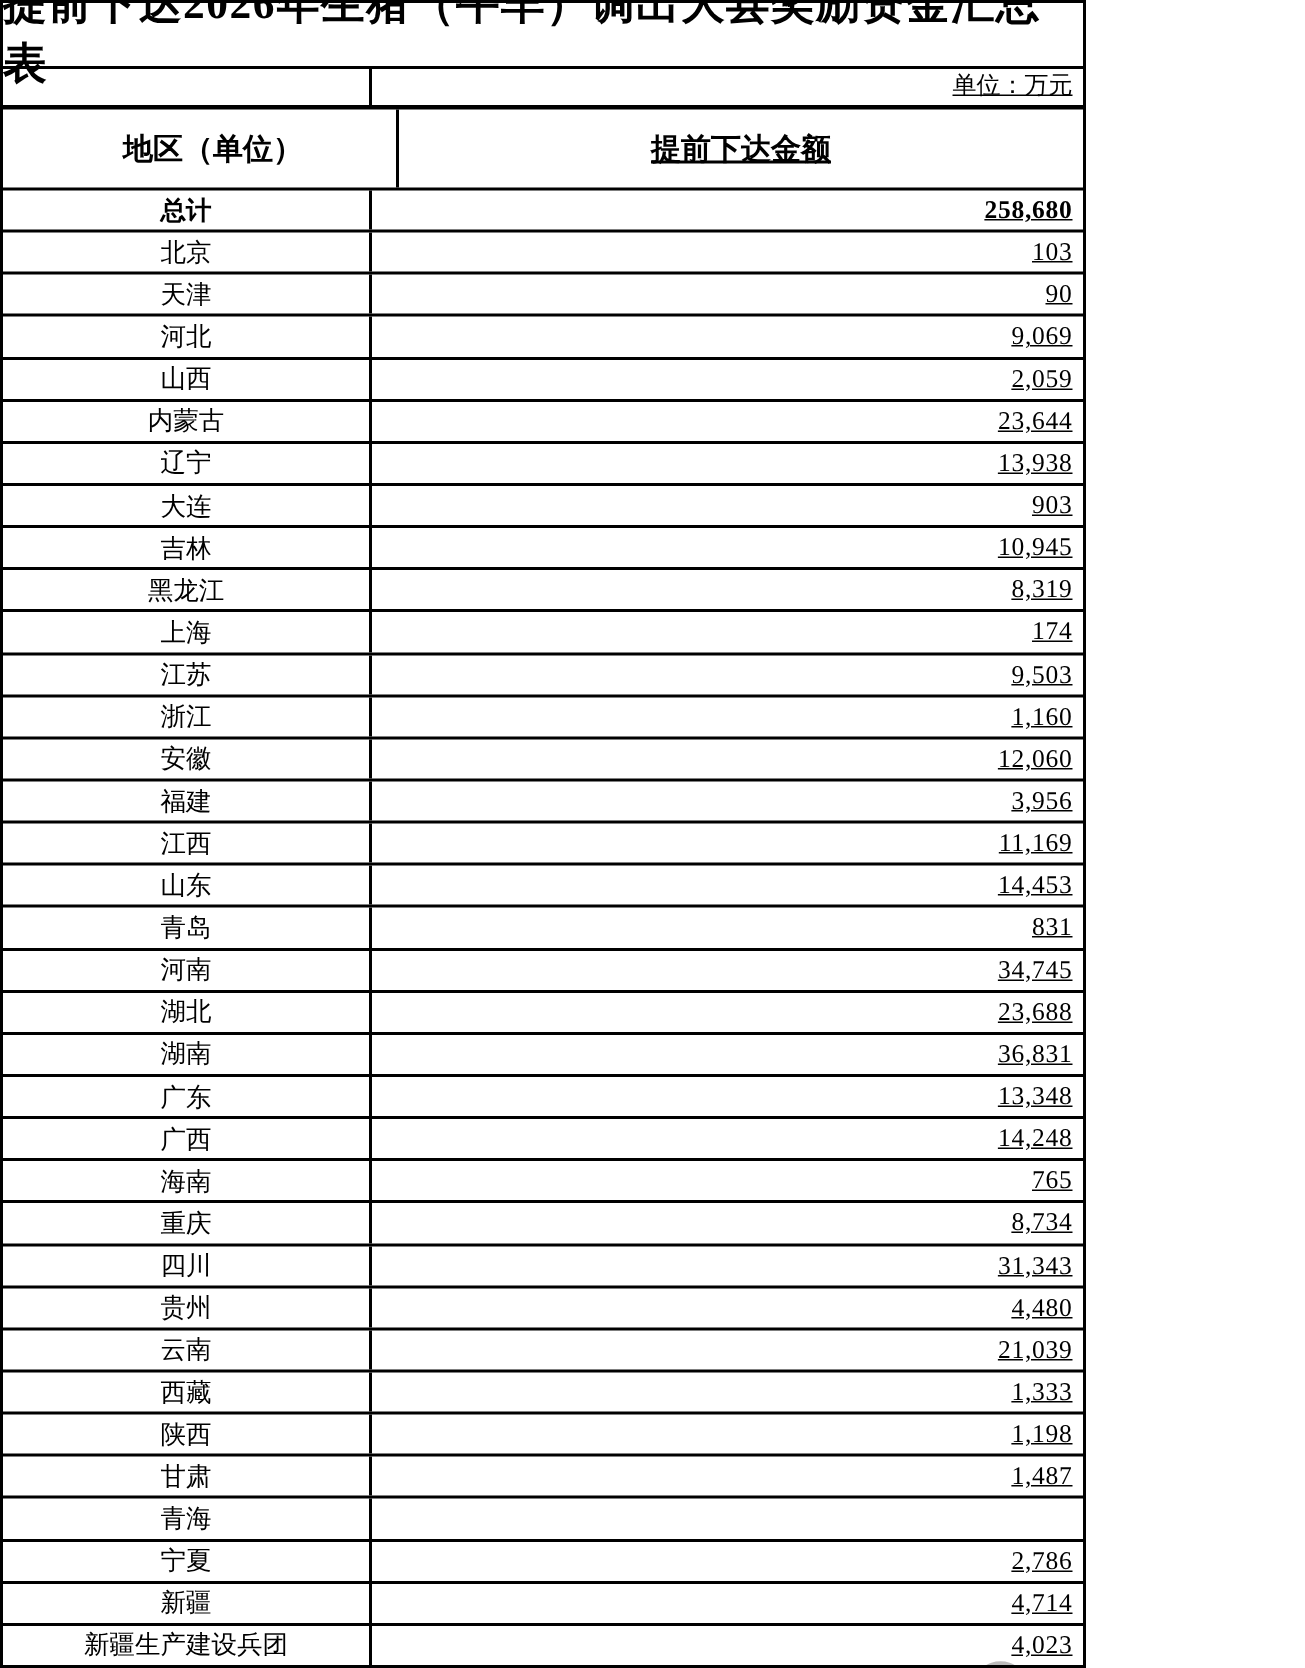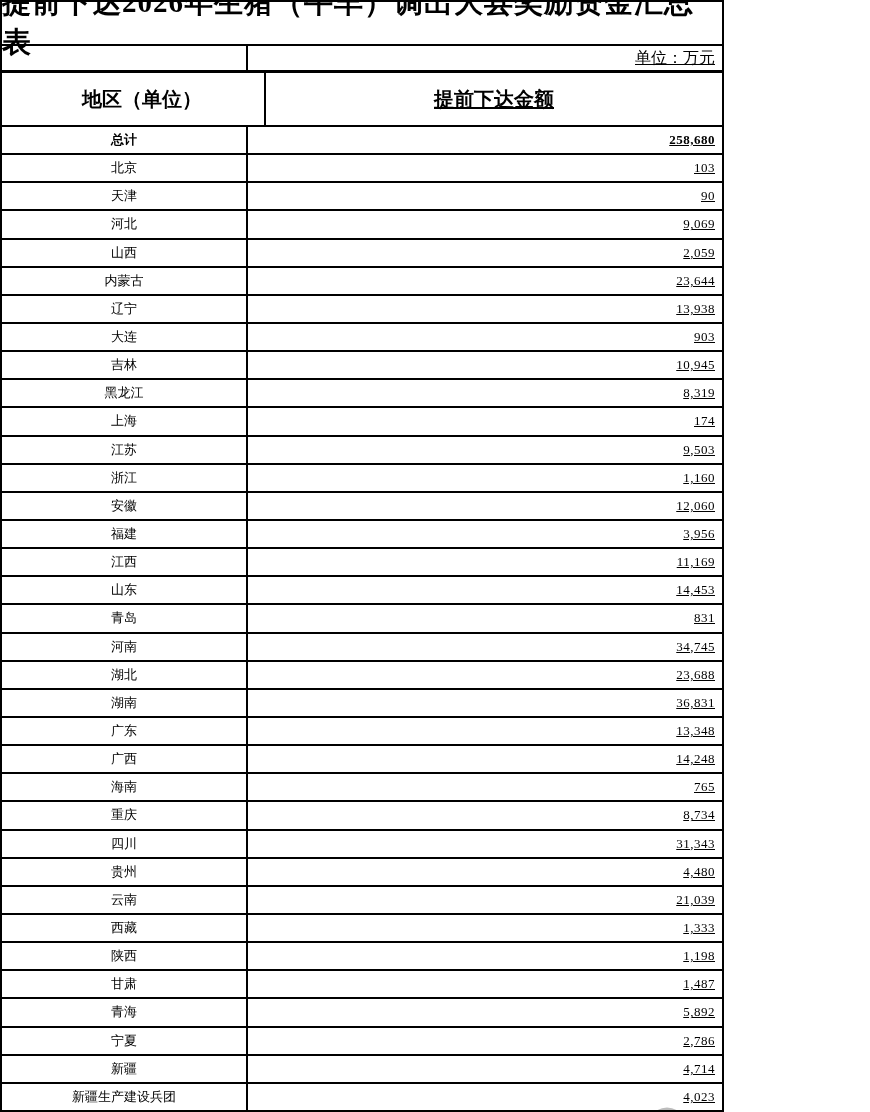--- a/index.html
+++ b/index.html
@@ -66,21 +66,21 @@
   }
   .rows {
     flex: 1 1 auto;
     display: flex;
     flex-direction: column;
   }
   .row {
     flex: 1 1 auto;
     display: flex;
     border-bottom: 2px solid #000;
-    font-size: 13px;
+    font-size: 17px;
   }
   .row:last-child { border-bottom: none; }
   .row .amount {
     letter-spacing: 0.5px;
   }
   .row.bold { font-weight: bold; }
   .watermark {
     position: absolute;
     left: 648px;
     top: 1100px;
@@ -238,21 +238,20 @@
       <div class="row">
         <div class="col1">陕西</div>
         <div class="col2 right amount">1,198</div>
       </div>
       <div class="row">
         <div class="col1">甘肃</div>
         <div class="col2 right amount">1,487</div>
       </div>
       <div class="row">
         <div class="col1">青海</div>
-        <div class="col2 right amount">5,892</div>
       </div>
       <div class="row">
         <div class="col1">宁夏</div>
         <div class="col2 right amount">2,786</div>
       </div>
       <div class="row">
         <div class="col1">新疆</div>
         <div class="col2 right amount">4,714</div>
       </div>
       <div class="row">

